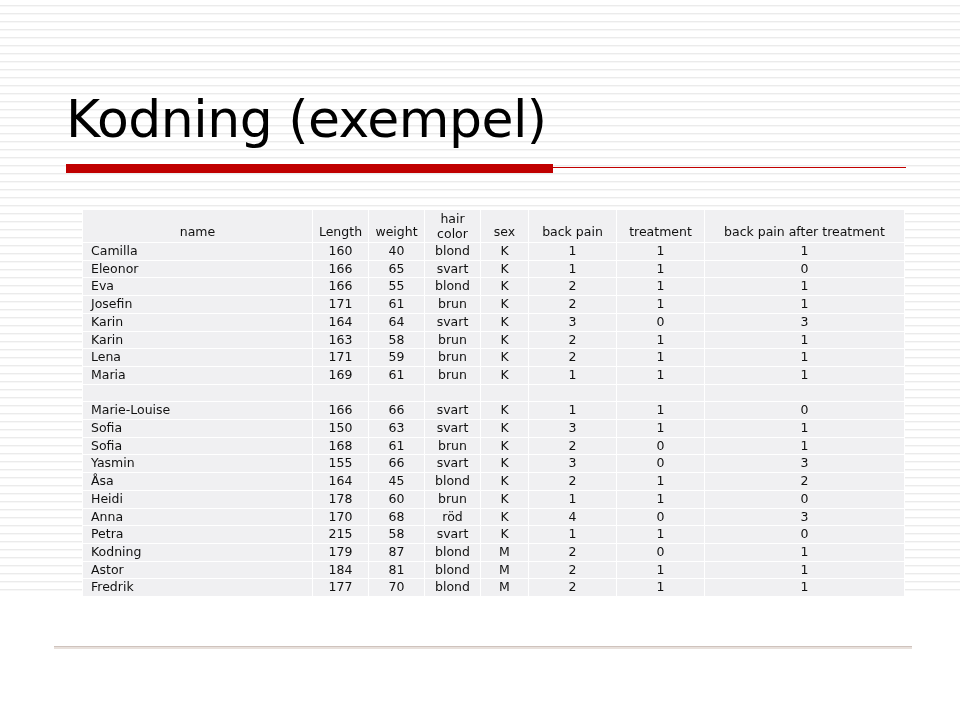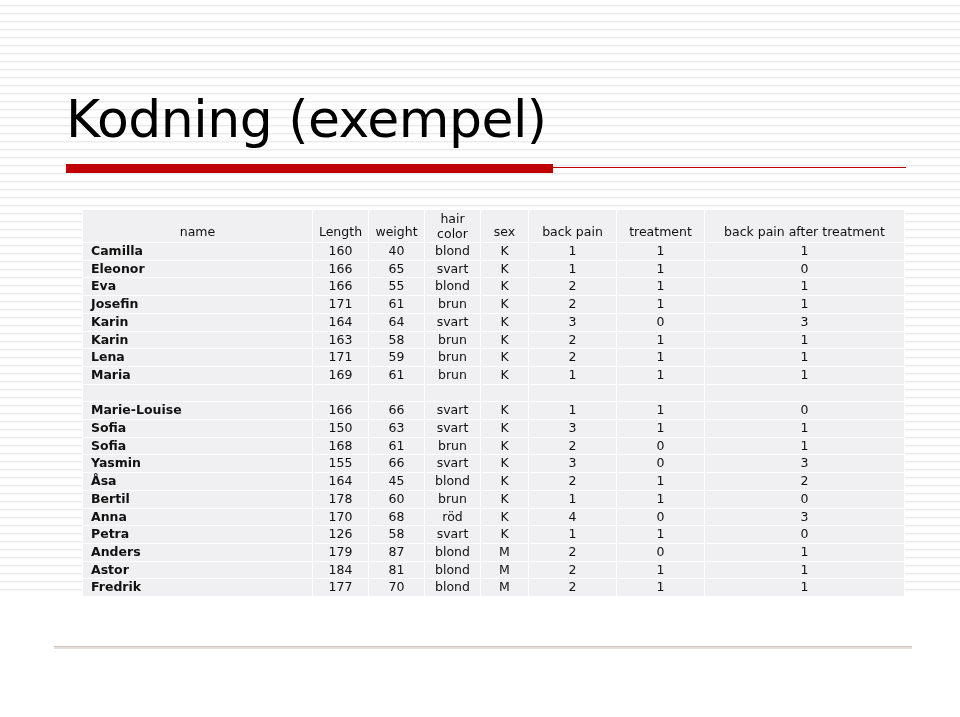--- a/index.html
+++ b/index.html
@@ -104,21 +104,20 @@
     height: auto;
     padding-bottom: 1px;
   }
   table.data thead th.two-line {
     line-height: 15px;
     padding-top: 1px;
   }
   table.data td.name-cell {
     text-align: left;
     padding-left: 8px;
-    font-weight: bold;
   }
   table.data thead th.name-head {
     text-align: center;
   }
   tr.spacer td {
     height: 16.7px;
   }
 
   
   col.c-name   { width: 230px; }
@@ -330,51 +329,51 @@
             <td class="name-cell">Åsa</td>
             <td>164</td>
             <td>45</td>
             <td>blond</td>
             <td>K</td>
             <td>2</td>
             <td>1</td>
             <td>2</td>
           </tr>
           <tr>
-            <td class="name-cell">Bertil</td>
+            <td class="name-cell">Heidi</td>
             <td>178</td>
             <td>60</td>
             <td>brun</td>
             <td>K</td>
             <td>1</td>
             <td>1</td>
             <td>0</td>
           </tr>
           <tr>
             <td class="name-cell">Anna</td>
             <td>170</td>
             <td>68</td>
             <td>röd</td>
             <td>K</td>
             <td>4</td>
             <td>0</td>
             <td>3</td>
           </tr>
           <tr>
             <td class="name-cell">Petra</td>
-            <td>126</td>
+            <td>215</td>
             <td>58</td>
             <td>svart</td>
             <td>K</td>
             <td>1</td>
             <td>1</td>
             <td>0</td>
           </tr>
           <tr>
-            <td class="name-cell">Anders</td>
+            <td class="name-cell">Kodning</td>
             <td>179</td>
             <td>87</td>
             <td>blond</td>
             <td>M</td>
             <td>2</td>
             <td>0</td>
             <td>1</td>
           </tr>
           <tr>
             <td class="name-cell">Astor</td>

